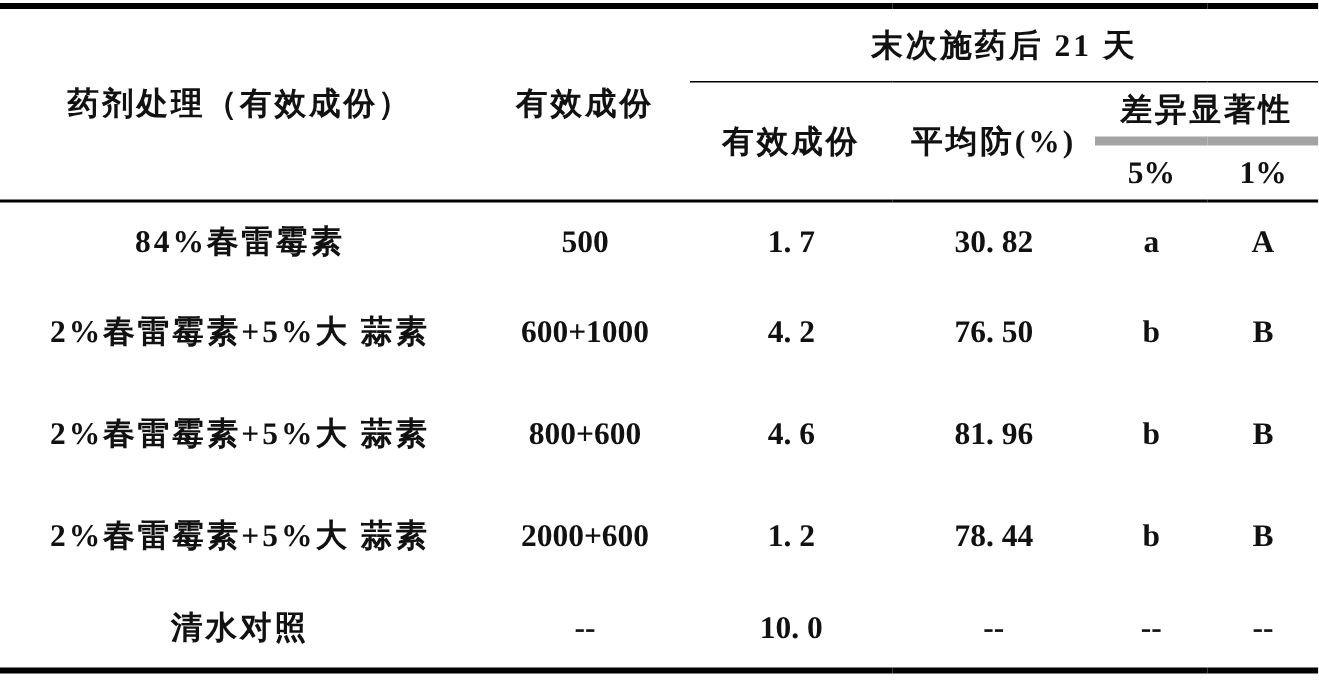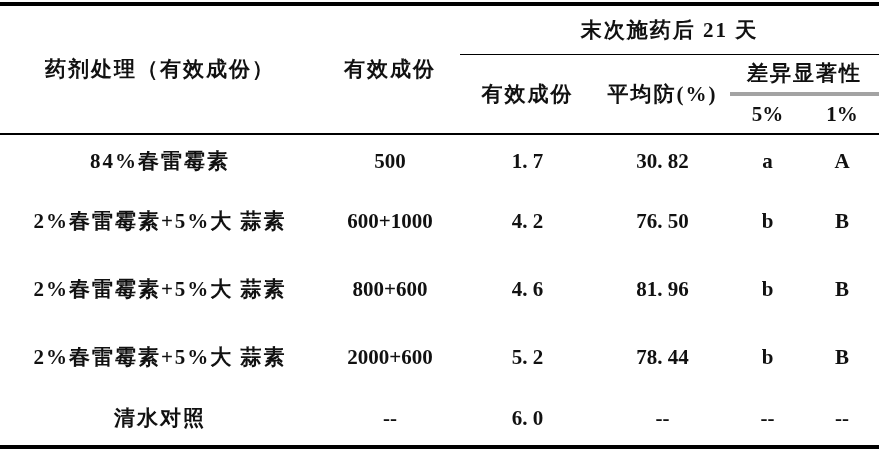--- a/index.html
+++ b/index.html
@@ -29,21 +29,21 @@
     vertical-align: middle;
     font-weight: bold;
     white-space: nowrap;
   }
   
   thead { border-bottom: 2px solid #000000; }
   tr.h-a { height: 50px; }
   tr.h-b { height: 40px; }
   tr.h-c { height: 40px; }
   th.spanner { border-bottom: 1px solid #000000; }
-  th.sig     { border-bottom: 4px solid #a3a3a3; }
+  th.sig     { border-bottom: 6px solid #a3a3a3; }
   
   .cjk { letter-spacing: 2px; }
   
   td.treat { white-space: pre-line; letter-spacing: 2px; }
   
   tbody tr:nth-child(1) { height: 54px; }
   tbody tr:nth-child(2) { height: 67px; }
   tbody tr:nth-child(3) { height: 68px; }
   tbody tr:nth-child(4) { height: 68px; }
   tbody tr:nth-child(5) { height: 56px; }
@@ -101,28 +101,28 @@
         <td>800+600</td>
         <td>4. 6</td>
         <td>81. 96</td>
         <td>b</td>
         <td>B</td>
       </tr>
       <tr>
         <td class="treat">2%春雷霉素+5%大
 蒜素</td>
         <td>2000+600</td>
-        <td>5. 2</td>
+        <td>1. 2</td>
         <td>78. 44</td>
         <td>b</td>
         <td>B</td>
       </tr>
       <tr>
         <td class="treat">清水对照</td>
         <td>--</td>
-        <td>6. 0</td>
+        <td>10. 0</td>
         <td>--</td>
         <td>--</td>
         <td>--</td>
       </tr>
     </tbody>
   </table>
 </div>
 
 </body></html>

